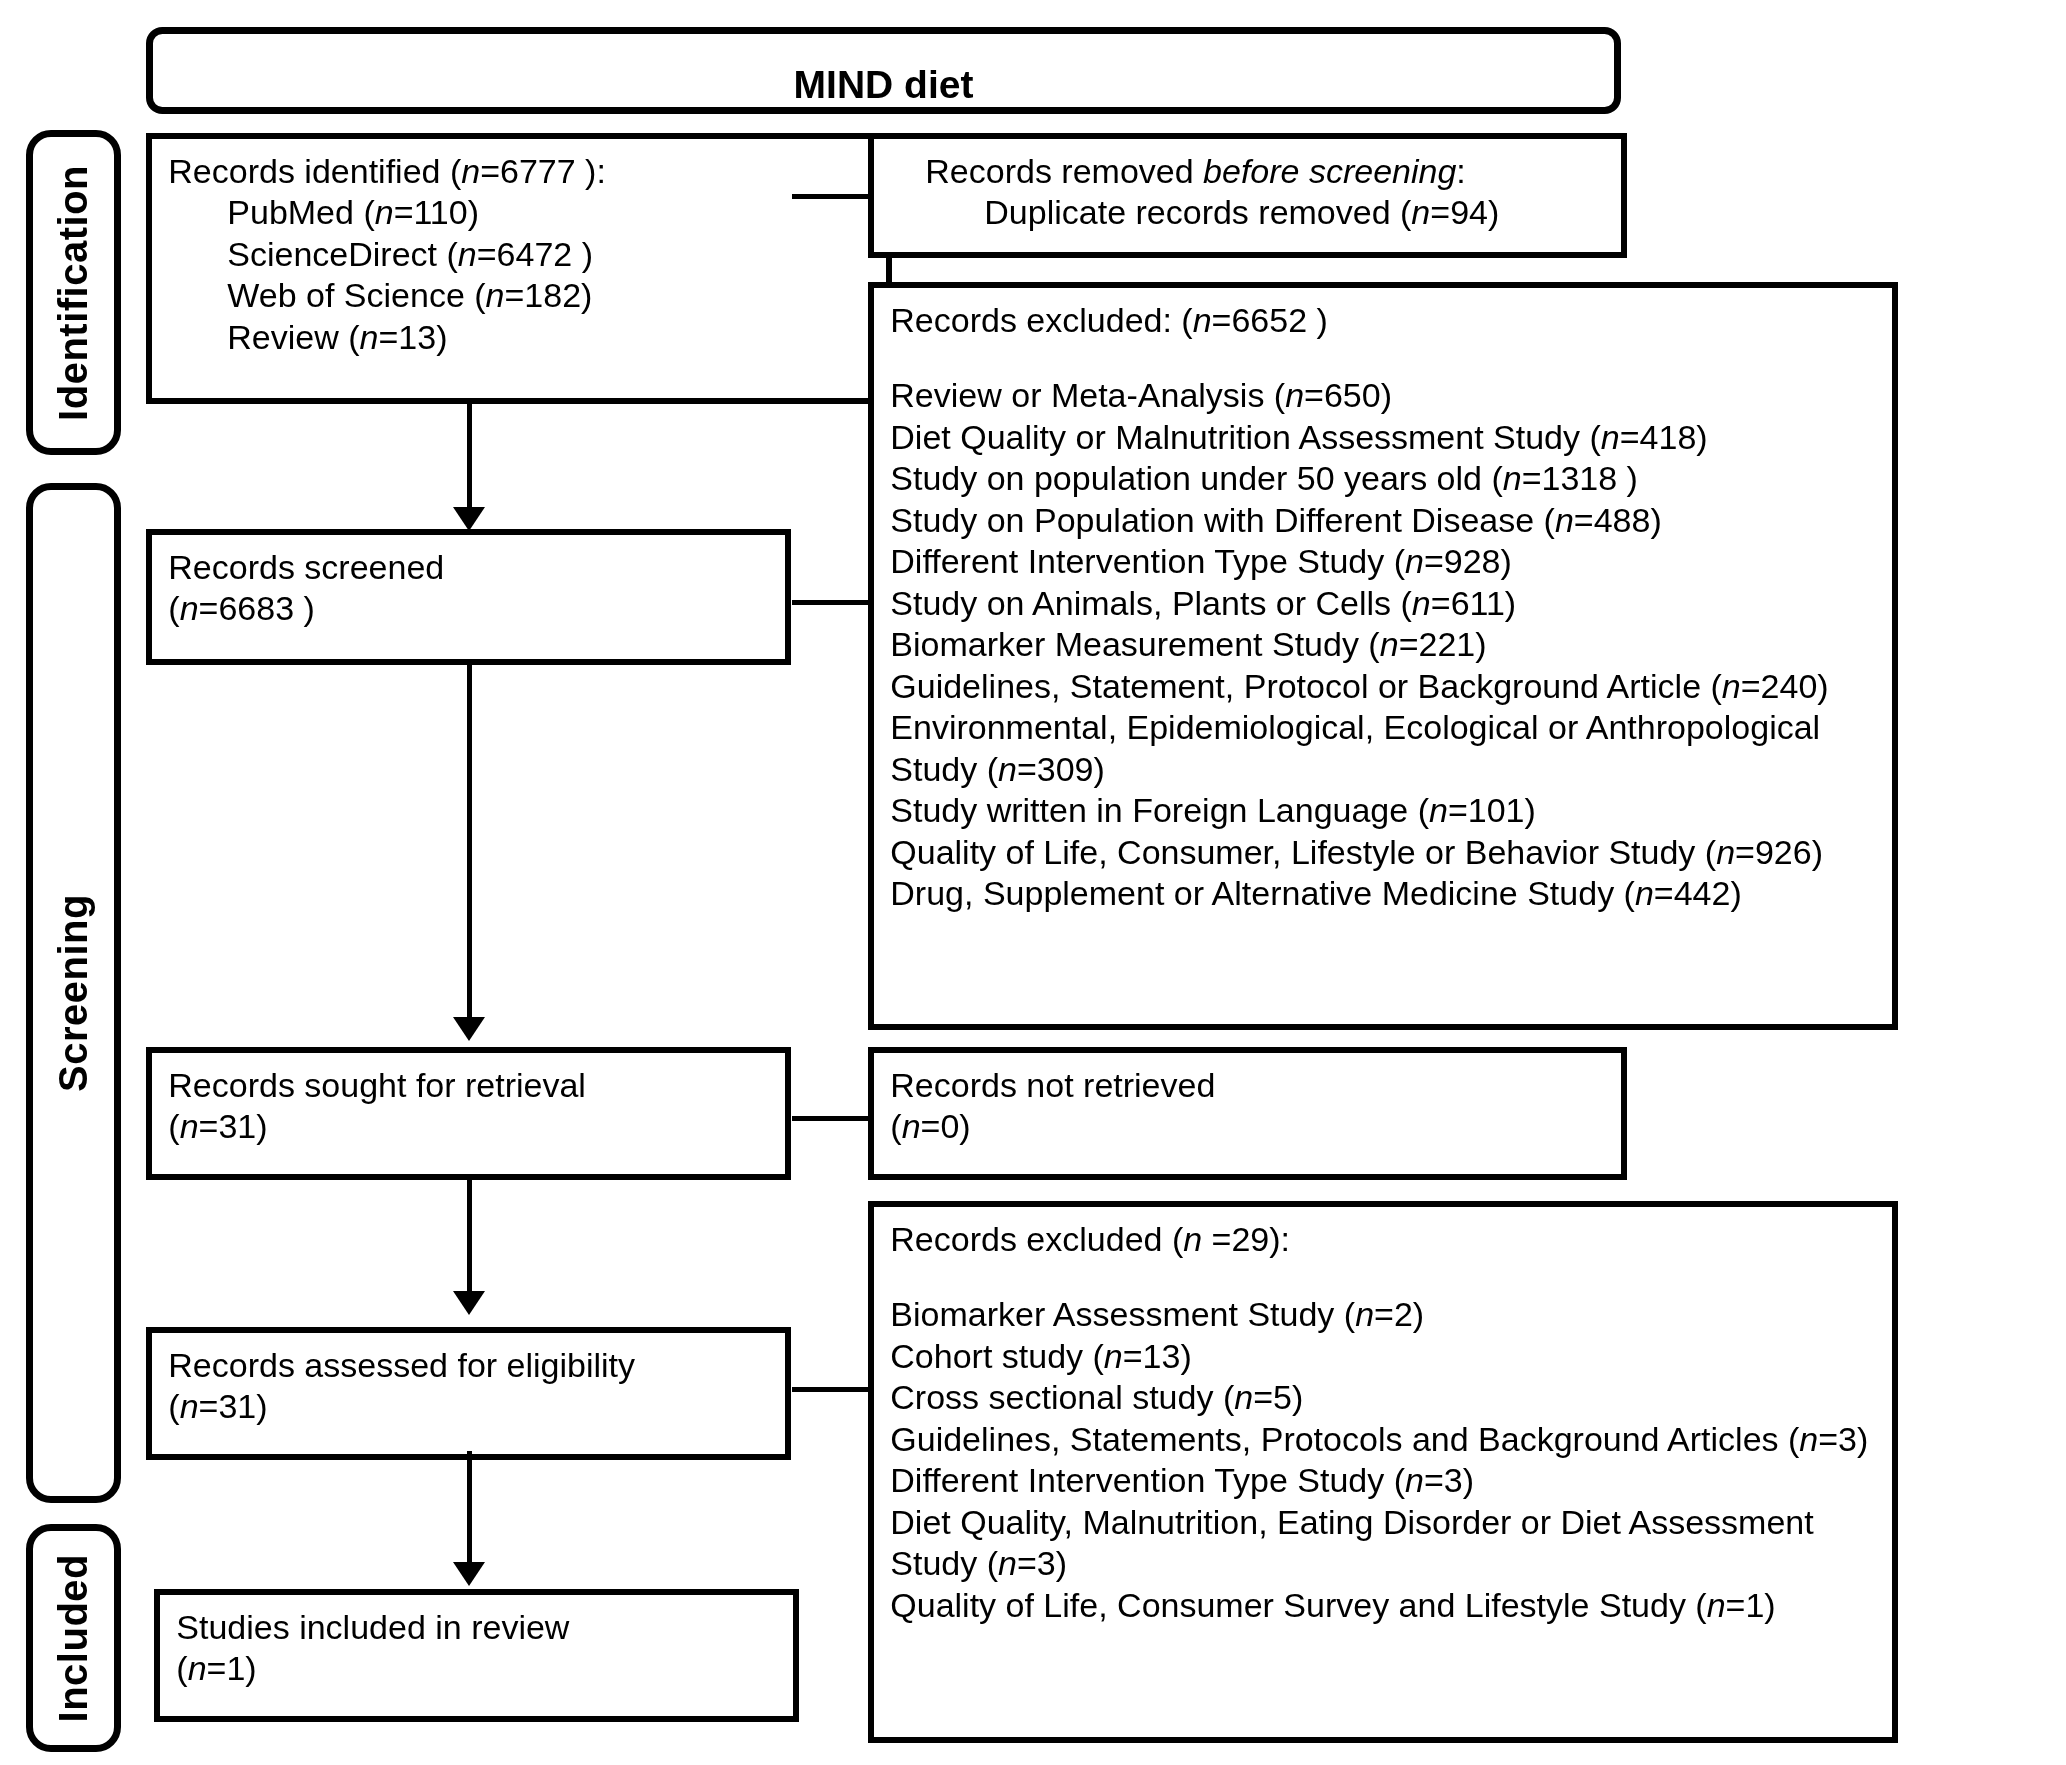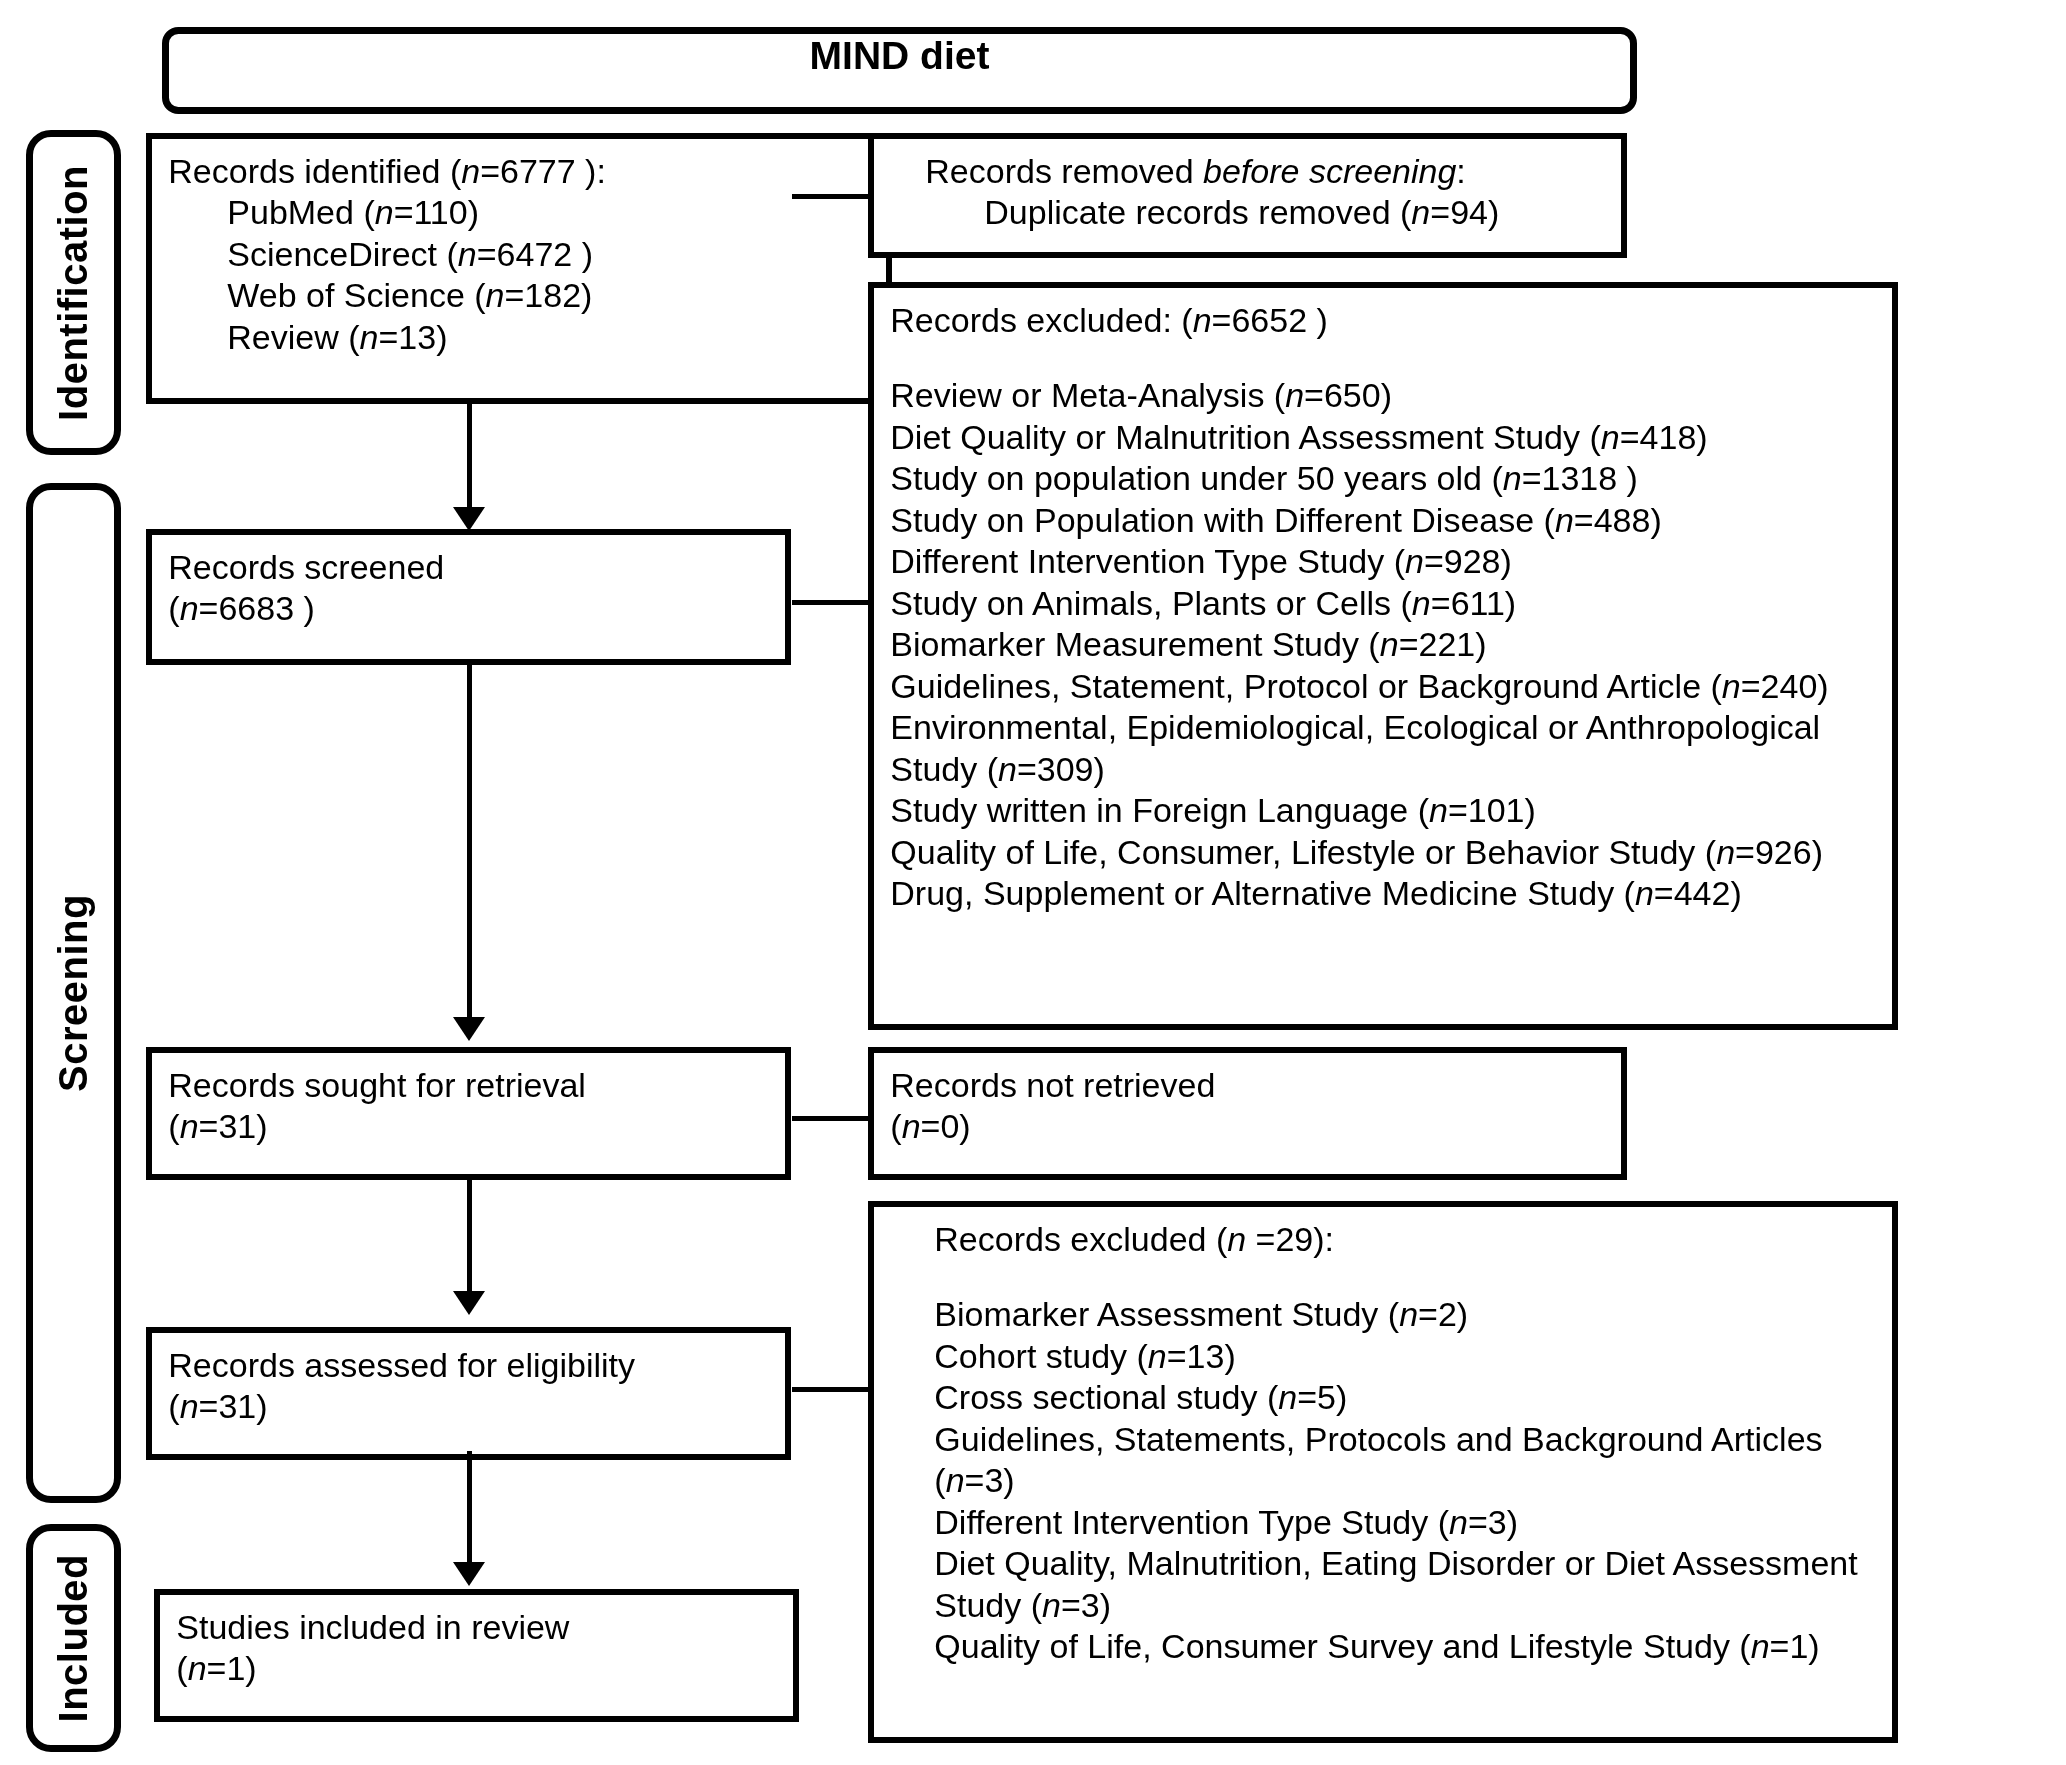--- a/index.html
+++ b/index.html
@@ -57,23 +57,22 @@
   }
 
   
   .titlebar {
     position: absolute;
     box-sizing: border-box;
     background: #ffffff;
     border: 7px solid #000000;
     border-radius: 16.3px;
     display: flex;
-    align-items: flex-start;
+    align-items: flex-end;
     justify-content: center;
-    margin-left: 16px;
   }
   .titlebar span {
     font-weight: bold;
     font-size: 39px;
   }
 
   
   .vline {
     position: absolute;
     background: #000000;
@@ -200,21 +199,21 @@
   <div class="box" style="left:146px; top:1318px; width:645px; height:133px;margin-top:9px;">
     <div class="pad">
       <div class="line">Records assessed for eligibility</div>
       <div class="line">(<i>n</i>=31)</div>
     </div>
   </div>
 
   <div class="hline" style="left:792px; top:1387px; width:79px;"></div>
   <div class="arrow-right" style="left:868px; top:1374px;"></div>
 
-  <div class="box" style="left:868px; top:1201px; width:1030px; height:542px;padding-left:44px;">
+  <div class="box" style="left:868px; top:1201px; width:1030px; height:542px;">
     <div class="pad">
       <div class="line">Records excluded (<i>n</i> =29):</div>
       <div style="height:34px;"></div>
       <div class="line">Biomarker Assessment Study (<i>n</i>=2)</div>
       <div class="line">Cohort study (<i>n</i>=13)</div>
       <div class="line">Cross sectional study (<i>n</i>=5)</div>
       <div class="wrapline">Guidelines, Statements, Protocols and Background Articles (<i>n</i>=3)</div>
       <div class="line">Different Intervention Type Study (<i>n</i>=3)</div>
       <div class="wrapline">Diet Quality, Malnutrition, Eating Disorder or Diet Assessment Study (<i>n</i>=3)</div>
       <div class="line">Quality of Life, Consumer Survey and Lifestyle Study (<i>n</i>=1)</div>

